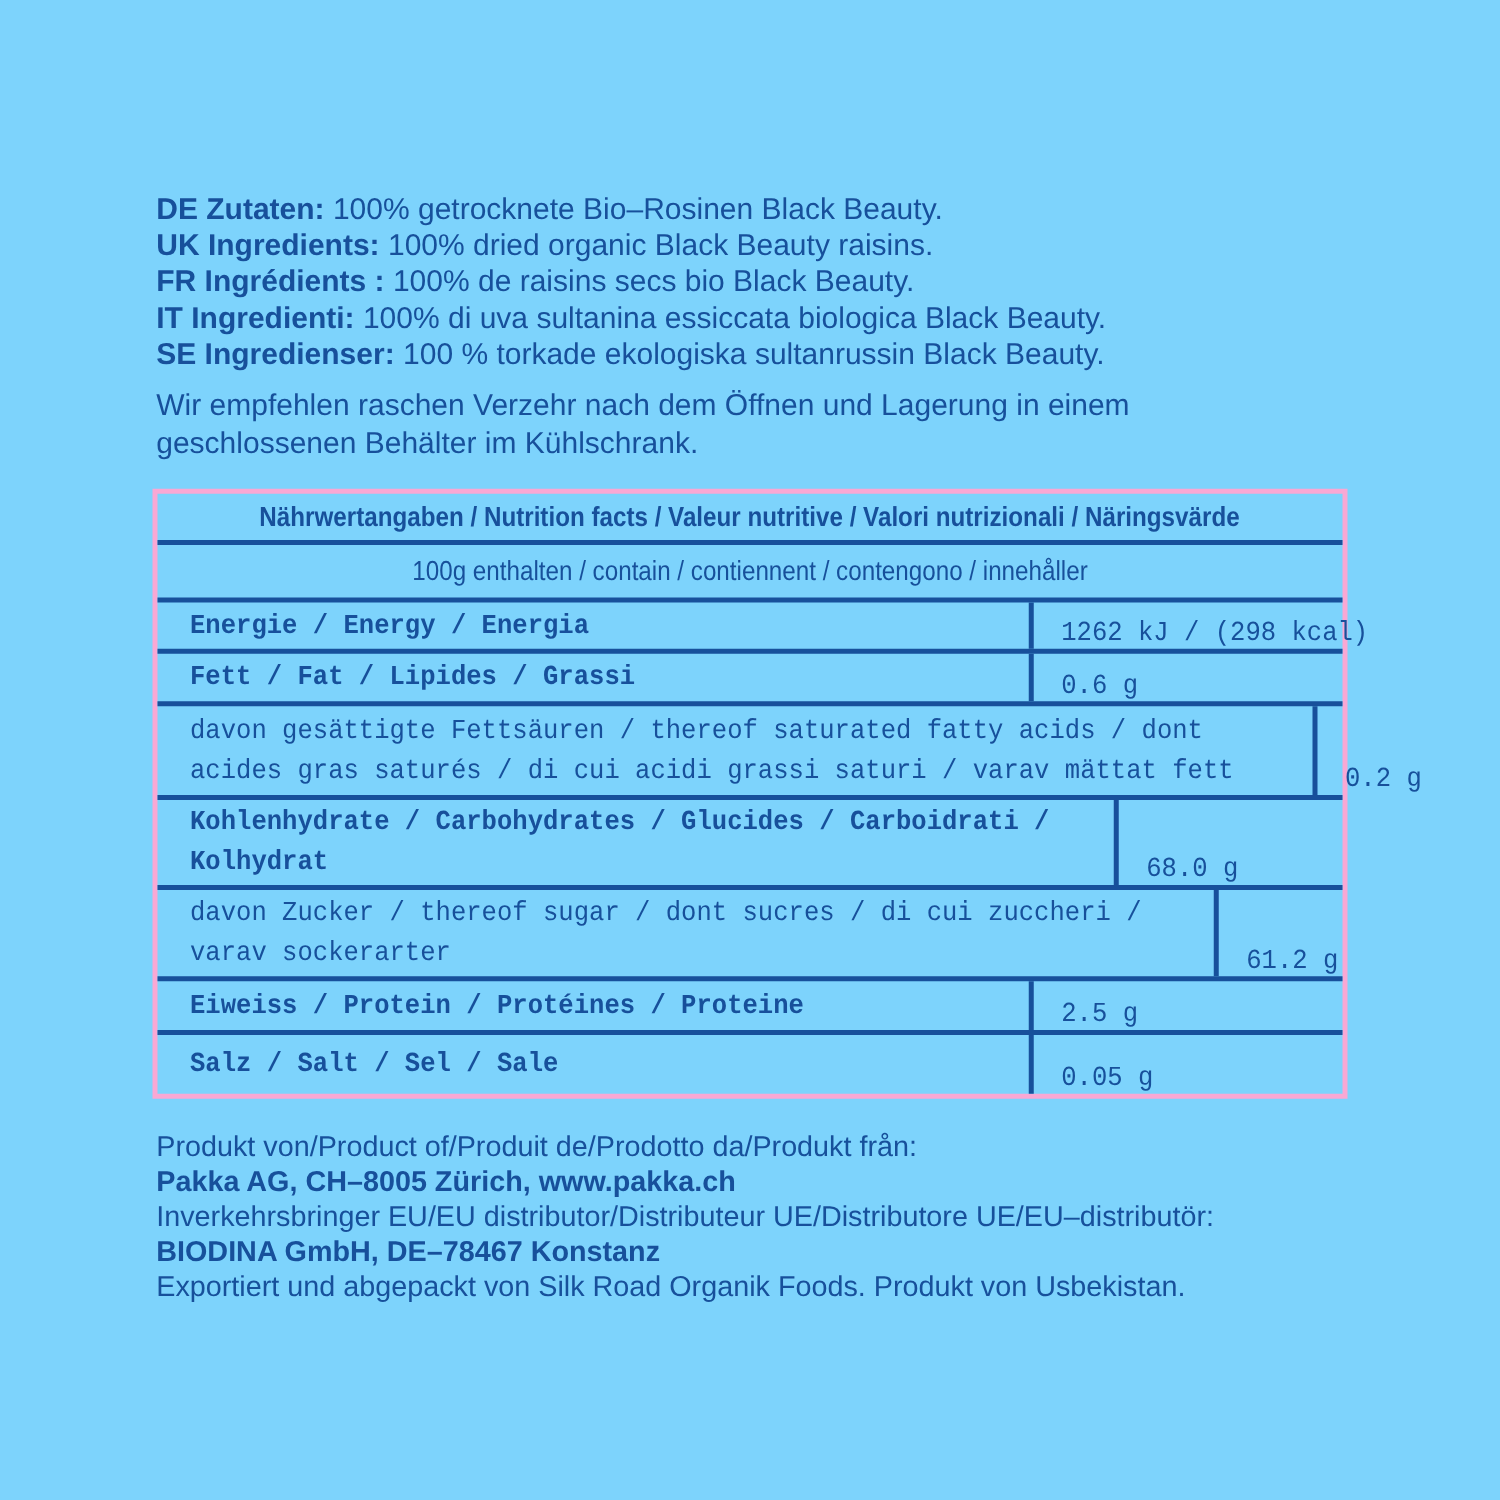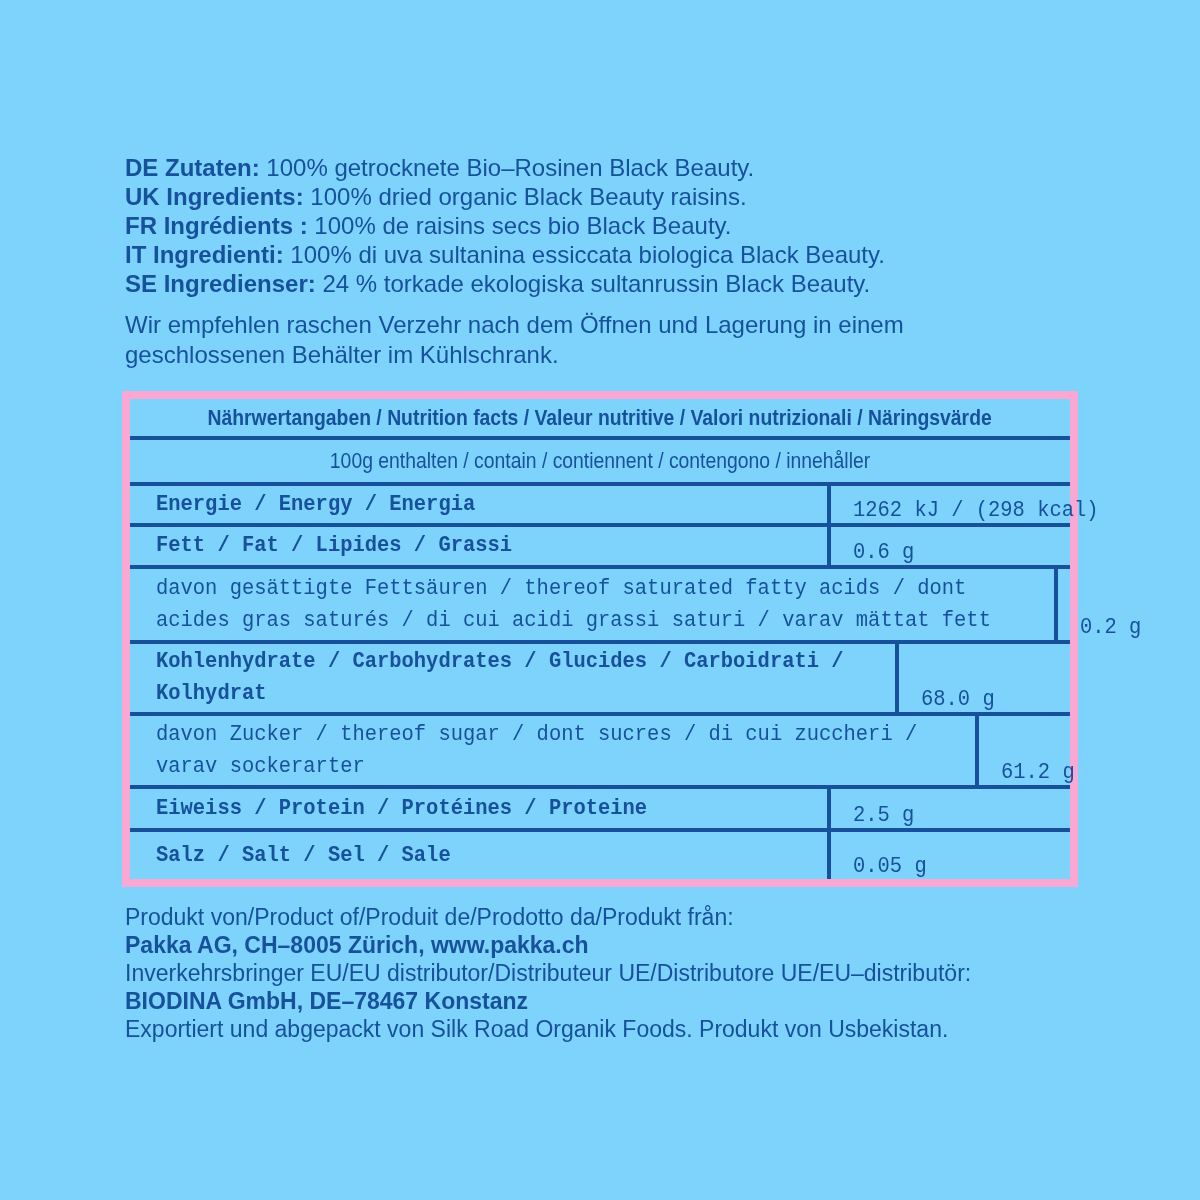--- a/index.html
+++ b/index.html
@@ -38,21 +38,21 @@
     white-space: pre;
   }
 
   
   .ntable {
     position: absolute;
     left: 122px;
     top: 391px;
     width: 956px;
     box-sizing: border-box;
-    border: 8px solid #f9a8d4;
+    border: 4px solid #f9a8d4;
   }
   .cond {
     display: inline-block;
     transform: scaleX(0.93);
     transform-origin: left center;
     white-space: pre;
   }
   .cond.center { transform-origin: center center; transform: scaleX(0.88); }
   .th1, .th2 {
     display: flex;
@@ -107,21 +107,21 @@
 </head>
 <body>
 
 <div class="page">
 
   <section class="ingredients">
     <div class="iline"><span class="b">DE Zutaten:</span> <span>100% getrocknete Bio–Rosinen Black Beauty.</span></div>
     <div class="iline"><span class="b">UK Ingredients:</span> <span>100% dried organic Black Beauty raisins.</span></div>
     <div class="iline"><span class="b">FR Ingrédients :</span> <span>100% de raisins secs bio Black Beauty.</span></div>
     <div class="iline"><span class="b">IT Ingredienti:</span> <span>100% di uva sultanina essiccata biologica Black Beauty.</span></div>
-    <div class="iline"><span class="b">SE Ingredienser:</span> <span>24 % torkade ekologiska sultanrussin Black Beauty.</span></div>
+    <div class="iline"><span class="b">SE Ingredienser:</span> <span>100 % torkade ekologiska sultanrussin Black Beauty.</span></div>
   </section>
 
   <p class="storage">Wir empfehlen raschen Verzehr nach dem Öffnen und Lagerung in einem
 geschlossenen Behälter im Kühlschrank.</p>
 
   <div class="ntable">
     <div class="th1">
       <span class="cond center">Nährwertangaben / Nutrition facts / Valeur nutritive / Valori nutrizionali / Näringsvärde</span>
     </div>
     <div class="th2">

